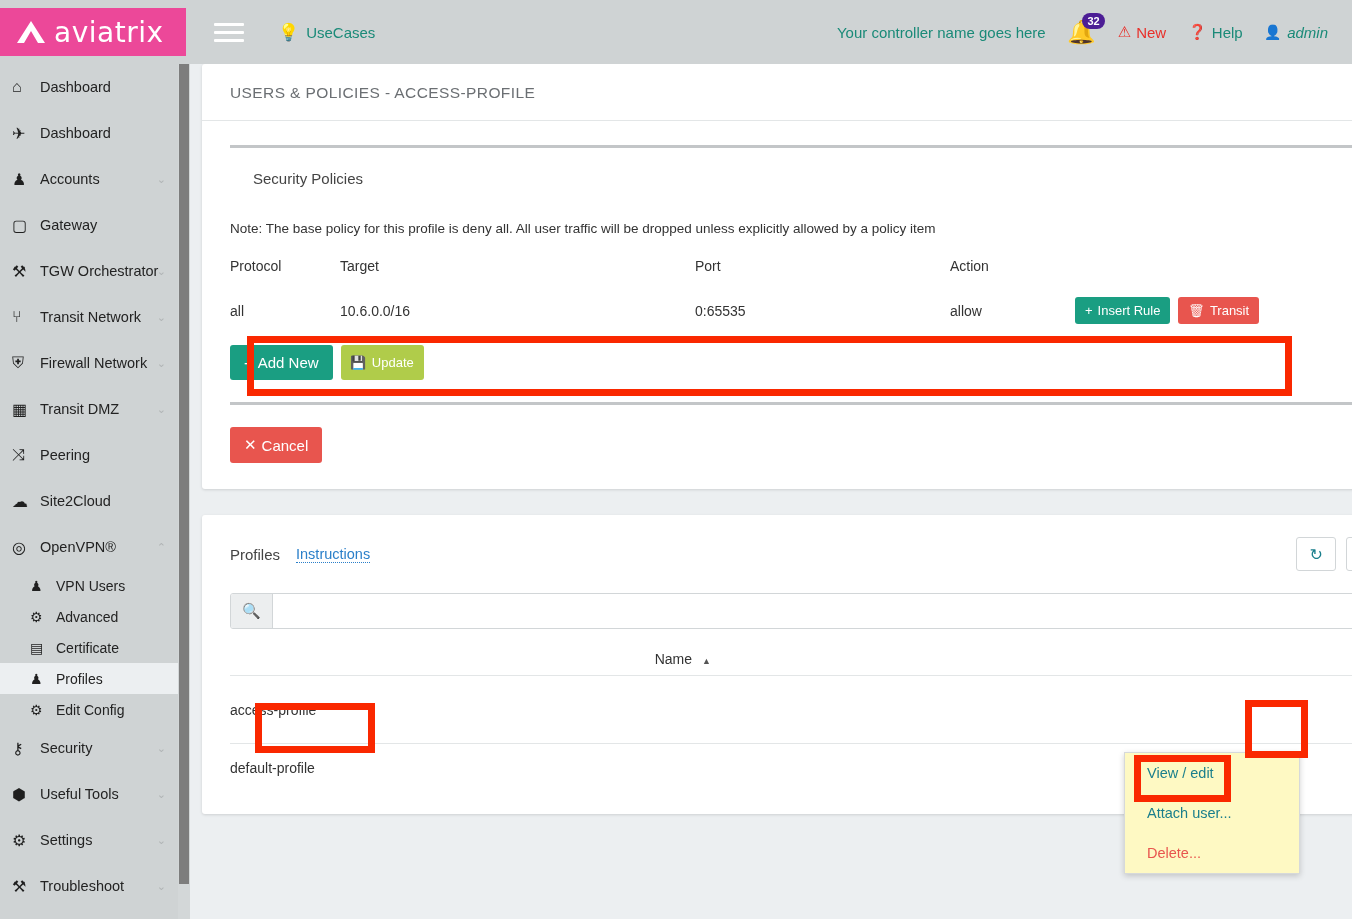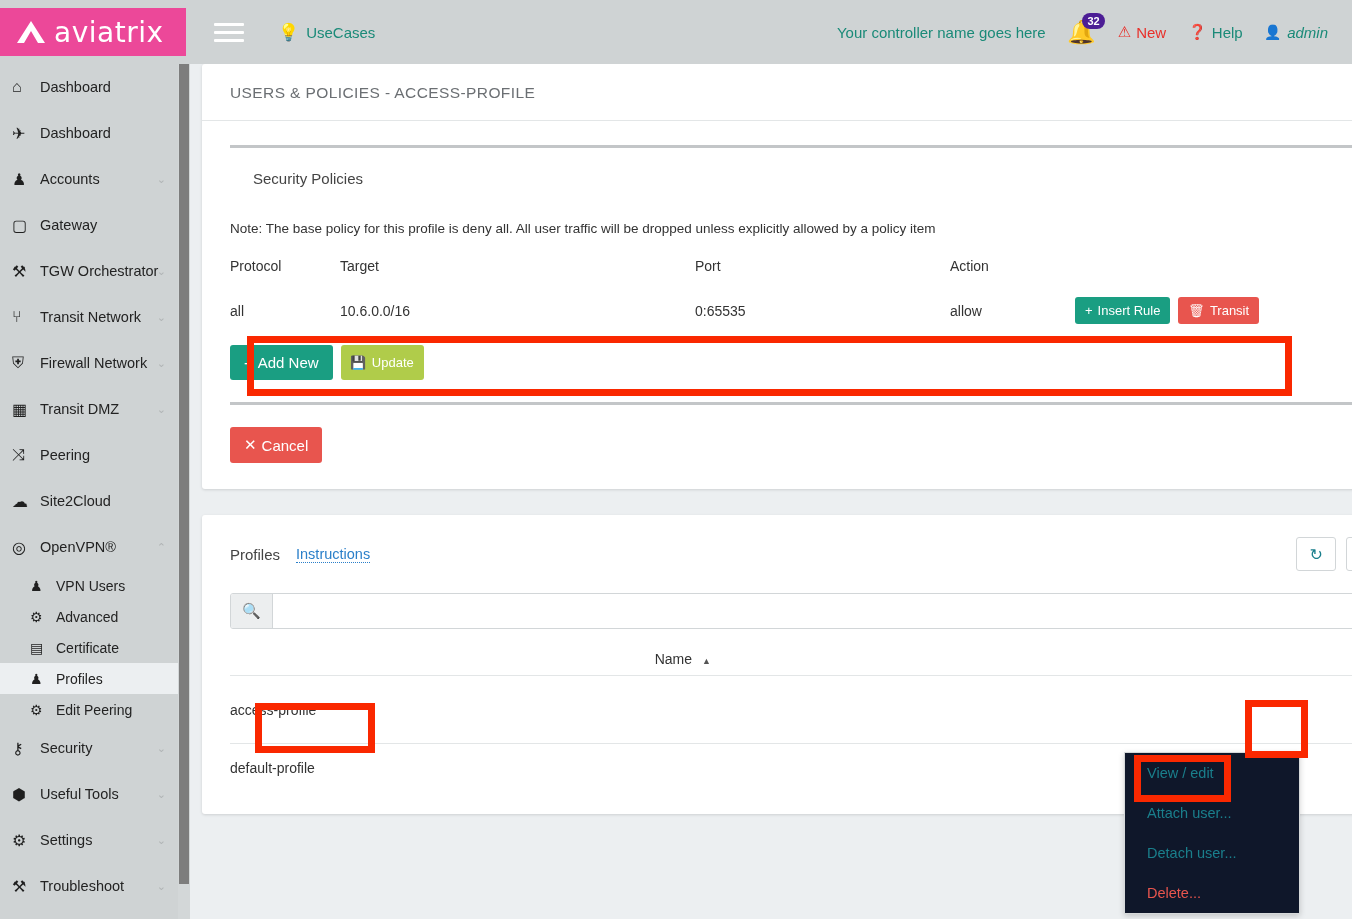--- a/index.html
+++ b/index.html
@@ -203,21 +203,21 @@
   .sort-caret { font-size: 9px; color: #555; margin-left: 6px; }
   .kebab {
     width: 30px; height: 34px; border: 1px solid #3f8a93; border-radius: 3px;
     display: inline-flex; flex-direction: column; align-items: center;
     justify-content: center; gap: 3px; cursor: pointer; background:#fff;
   }
   .kebab i { display:block; width:4px; height:4px; border-radius:50%; background:#1a7f8c; }
 
   
   .dropdown {
-    position: absolute; background: #0f172a; border: 1px solid #d6d9da;
+    position: absolute; background: #fef9c3; border: 1px solid #d6d9da;
     box-shadow: 0 2px 6px rgba(0,0,0,0.18);
     width: 176px; z-index: 40;
   }
   .dropdown .mi {
     padding: 12px 22px; font-size: 14.5px; color: #1a7f8c; cursor: pointer;
   }
   .dropdown .mi.danger { color: #e8554e; }
 
   
   .anno {
@@ -337,21 +337,21 @@
       <div class="nav-item sub">
         <span class="ic">▤</span>
         <span class="lbl">Certificate</span>
       </div>
       <div class="nav-item sub active">
         <span class="ic">♟</span>
         <span class="lbl">Profiles</span>
       </div>
       <div class="nav-item sub">
         <span class="ic">⚙</span>
-        <span class="lbl">Edit Peering</span>
+        <span class="lbl">Edit Config</span>
       </div>
       <div class="nav-item">
         <span class="ic">⚷</span>
         <span class="lbl">Security</span>
         <span class="chev">⌄</span>
       </div>
       <div class="nav-item">
         <span class="ic">⬢</span>
         <span class="lbl">Useful Tools</span>
         <span class="chev">⌄</span>
@@ -479,21 +479,20 @@
         </tbody>
       </table>
       <div style="height:22px;"></div>
     </div>
 
   </div>
 
   <div class="dropdown" id="ctxmenu" style="left:1124px; top:752px;">
       <div class="mi">View / edit</div>
       <div class="mi">Attach user...</div>
-      <div class="mi">Detach user...</div>
       <div class="mi danger">Delete...</div>
     </div>
 
   <div class="anno" style="left:247px;  top:336px; width:1045px; height:60px;"></div>
   <div class="anno" style="left:255px;  top:703px; width:120px;  height:50px;"></div>
   <div class="anno" style="left:1245px; top:700px; width:63px;   height:58px;"></div>
   <div class="anno" style="left:1134px; top:755px; width:97px;   height:47px;"></div>
 
 </div>
 

